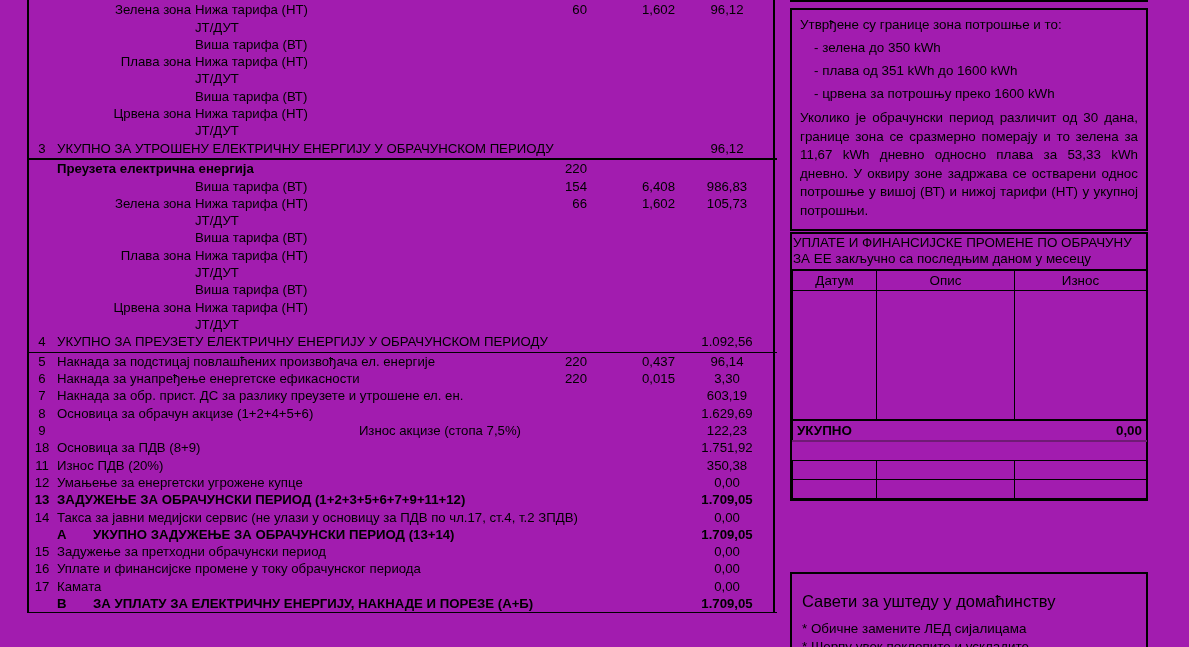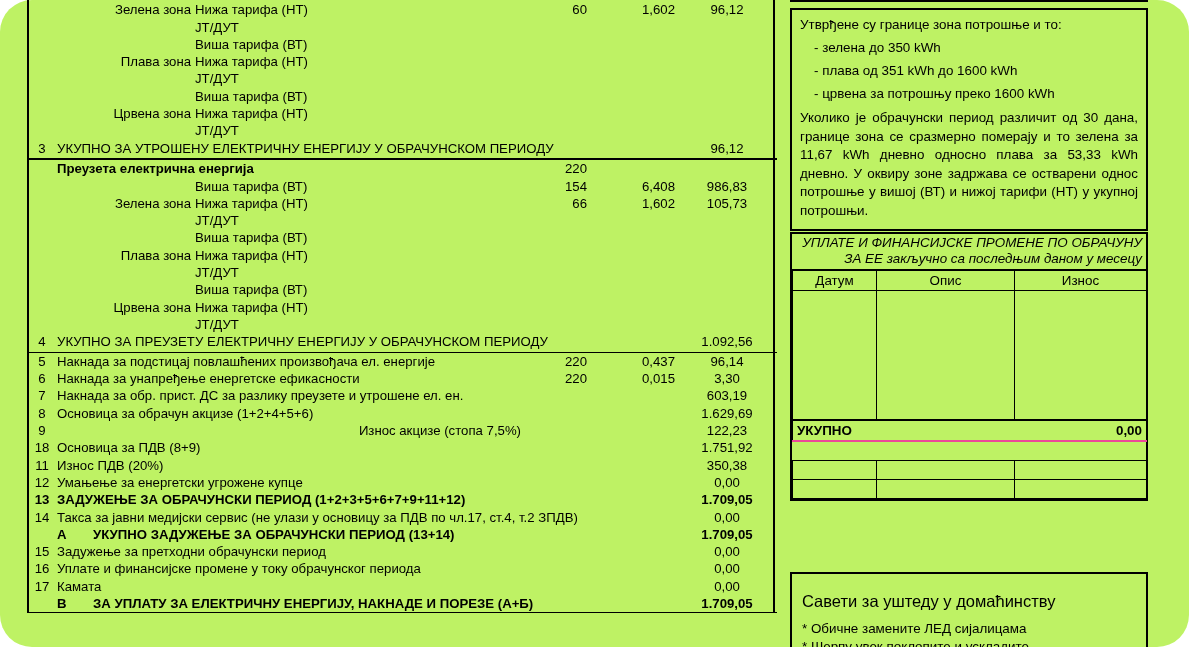--- a/index.html
+++ b/index.html
@@ -4,21 +4,21 @@
 <style>
   * { box-sizing: border-box; }
   html, body {
     margin: 0; padding: 0;
     width: 1189px; height: 647px;
     background: #ffffff;
     font-family: "Liberation Sans", sans-serif;
     color: #000000;
     overflow: hidden;
   }
-  #page { position: relative; width: 1189px; height: 647px; background:#bef264;border-radius:32px; }
+  #page { position: relative; width: 1189px; height: 647px; background:#a21caf; }
 
   
   #left-table {
     position: absolute;
     left: 27px; top: -16px;
     width: 748px;
     border-left: 2px solid #000;
     border-right: 2px solid #000;
   }
   table.bill { border-collapse: collapse; width: 100%; table-layout: fixed; }
@@ -74,39 +74,38 @@
     font-size: 13.4px; line-height: 18.6px; text-align: justify;
     margin-top: 6px;
   }
 
   #pay-box {
     position: absolute; left: 790px; top: 232px;
     width: 358px;
     border: 2px solid #000;
   }
   #pay-box .ptitle {
-    text-align: right;
+    text-align: left;
     border-bottom: 2px solid #000;
     padding: 1px 4px 2px 1px;
-    font-style: italic;
   }
   #pay-box .ptitle .l1 { font-size: 13.4px; line-height: 16px; white-space: nowrap; }
   #pay-box .ptitle .l2 { font-size: 13.4px; line-height: 16px; white-space: nowrap; }
   table.pay { border-collapse: collapse; width: 100%; table-layout: fixed; }
   table.pay td {
     border: 1px solid #000;
     height: 19px;
     font-size: 13.4px;
     padding: 0 4px;
   }
   table.pay td.hdr { text-align: center; border-top: none; }
   table.pay td.blank-big { height: 130px; }
   table.pay tr.total td {
     border-top: 2px solid #000;
-    border-bottom: 2px solid #ec4899;
+    border-bottom: 2px solid #701a75;
     font-weight: bold;
     height: 21px;
   }
   table.pay td.total-lbl { text-align: left; border-right: none; }
   table.pay td.total-amt { text-align: right; border-left: none; font-weight: normal; }
   table.pay tr.spacer td { height: 19px; border-left: none; border-right: none; }
   col.p-date { width: 84px; }
   col.p-desc { width: 138px; }
   col.p-amt  { width: 132px; }
 

